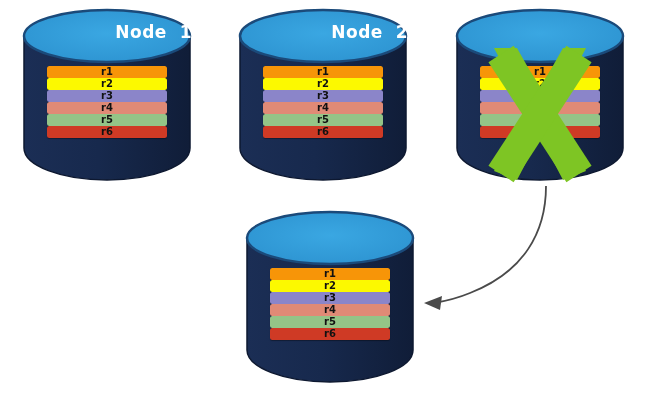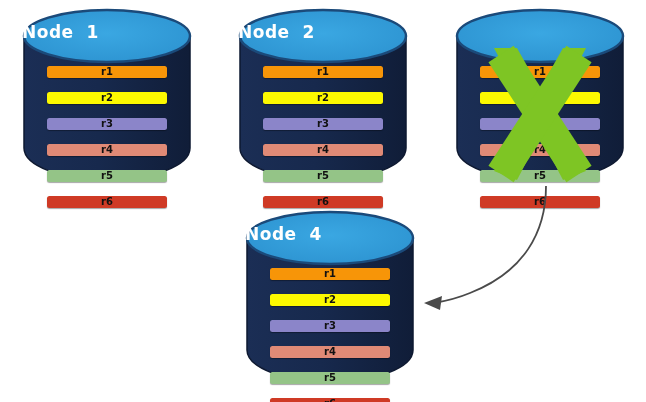--- a/index.html
+++ b/index.html
@@ -31,40 +31,40 @@
     left: 0; top: 0;
     width: 170px;
     height: 175px;
     overflow: visible;
   }
   .node-title {
     position: absolute;
     left: 0;
     top: 14px;
     width: 170px;
-    text-align: left;
+    text-align: right;
     color: #ffffff;
     font-size: 17px;
     font-weight: bold;
     letter-spacing: 0.5px;
     white-space: pre;
     z-index: 3;
     pointer-events: none;
   }
   .records {
     position: absolute;
     left: 25px;
     top: 58px;
     width: 120px;
     z-index: 2;
   }
   .record {
     position: relative;
     height: 12px;
-    margin-bottom: 14px;
+    margin-bottom: 0;
     border-radius: 2.5px;
     color: #111111;
     font-size: 10px;
     font-weight: bold;
     line-height: 12px;
     text-align: center;
     box-shadow: 0 1px 1px rgba(0,0,0,0.35);
   }
   .record:last-child { margin-bottom: 4px; }
 
@@ -190,21 +190,20 @@
           <stop offset="100%" stop-color="#101d38"></stop>
         </linearGradient>
         <radialGradient id="topGrad4" cx="0.5" cy="0.45" r="0.75">
           <stop offset="0%" stop-color="#3aa7e2"></stop>
           <stop offset="100%" stop-color="#2a8fcd"></stop>
         </radialGradient>
       </defs>
       <path d="M2,28 L2,140 A83,32 0 0 0 168,140 L168,28 Z" fill="url(#bodyGrad4)" stroke="#0d1830" stroke-width="1.5"></path>
       <ellipse cx="85" cy="28" rx="83" ry="26" fill="url(#topGrad4)" stroke="#1b4a7a" stroke-width="2.5"></ellipse>
     </svg>
-    <div class="node-title">Node  4</div>
     <div class="records">
       <div class="record" style="background:#f79508;"><span>r1</span></div>
       <div class="record" style="background:#fcf900;"><span>r2</span></div>
       <div class="record" style="background:#8b85c9;"><span>r3</span></div>
       <div class="record" style="background:#e08a76;"><span>r4</span></div>
       <div class="record" style="background:#94c487;"><span>r5</span></div>
       <div class="record" style="background:#cf3a25;"><span>r6</span></div>
     </div>
   </div>
 

